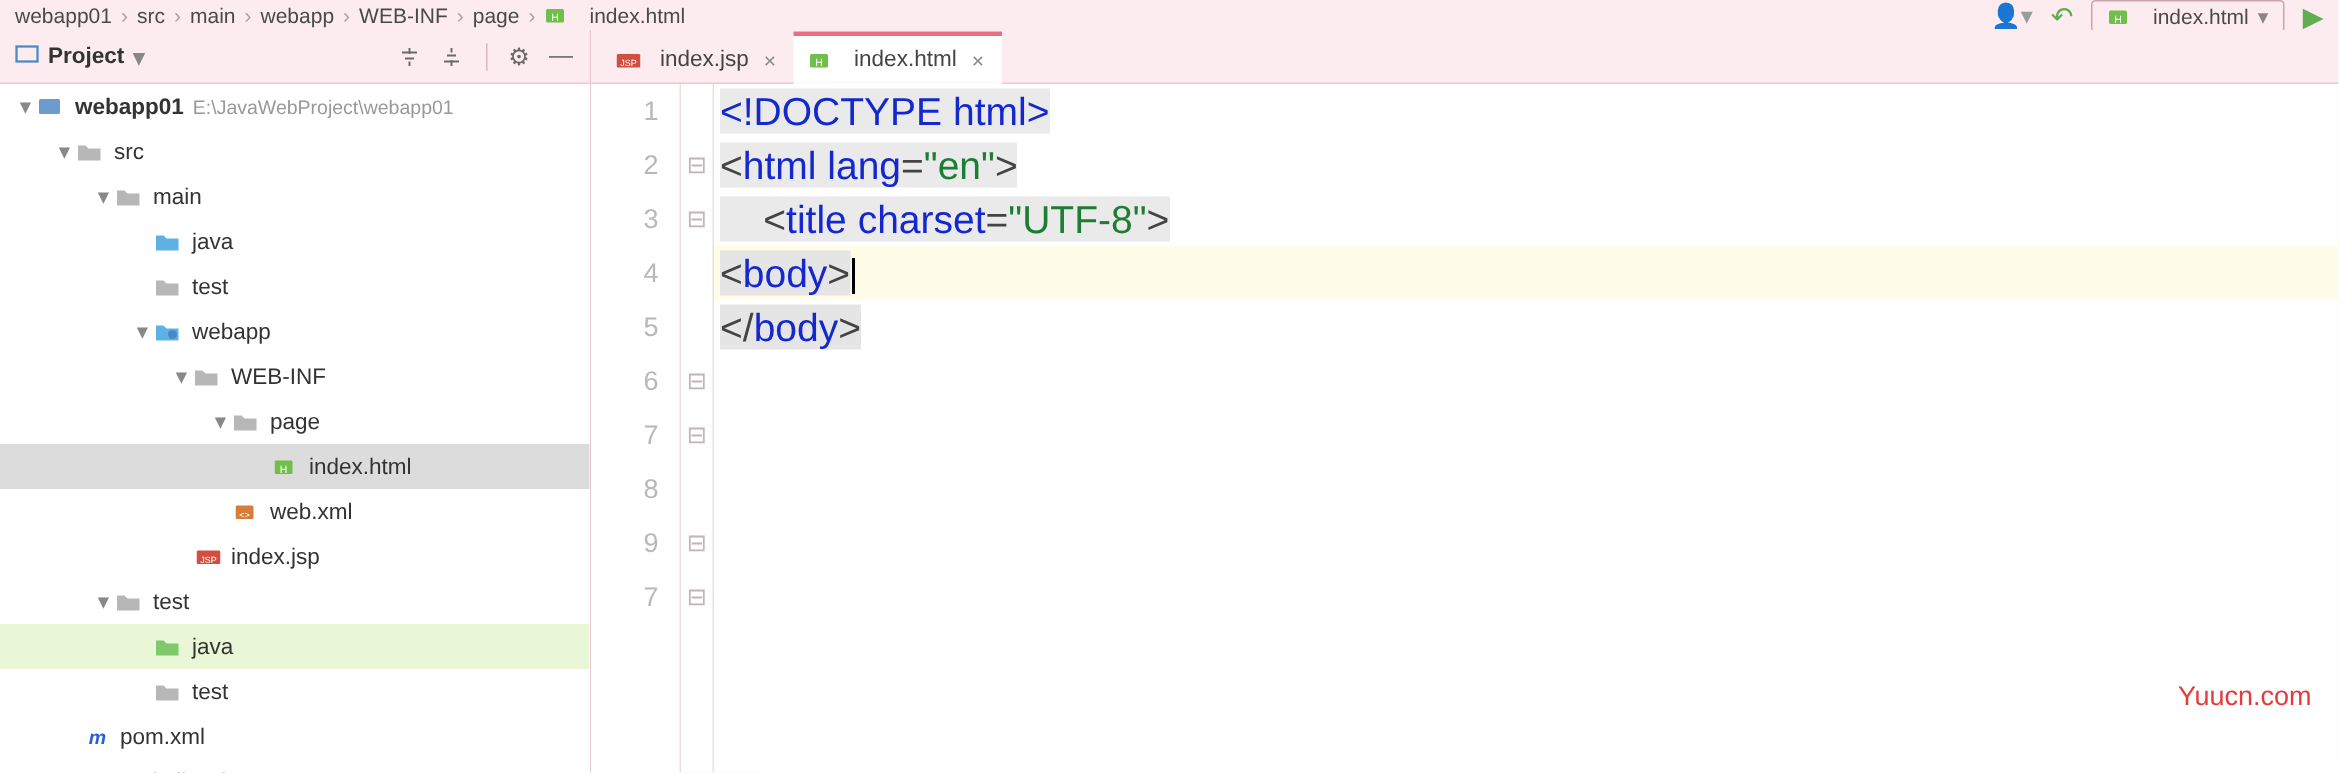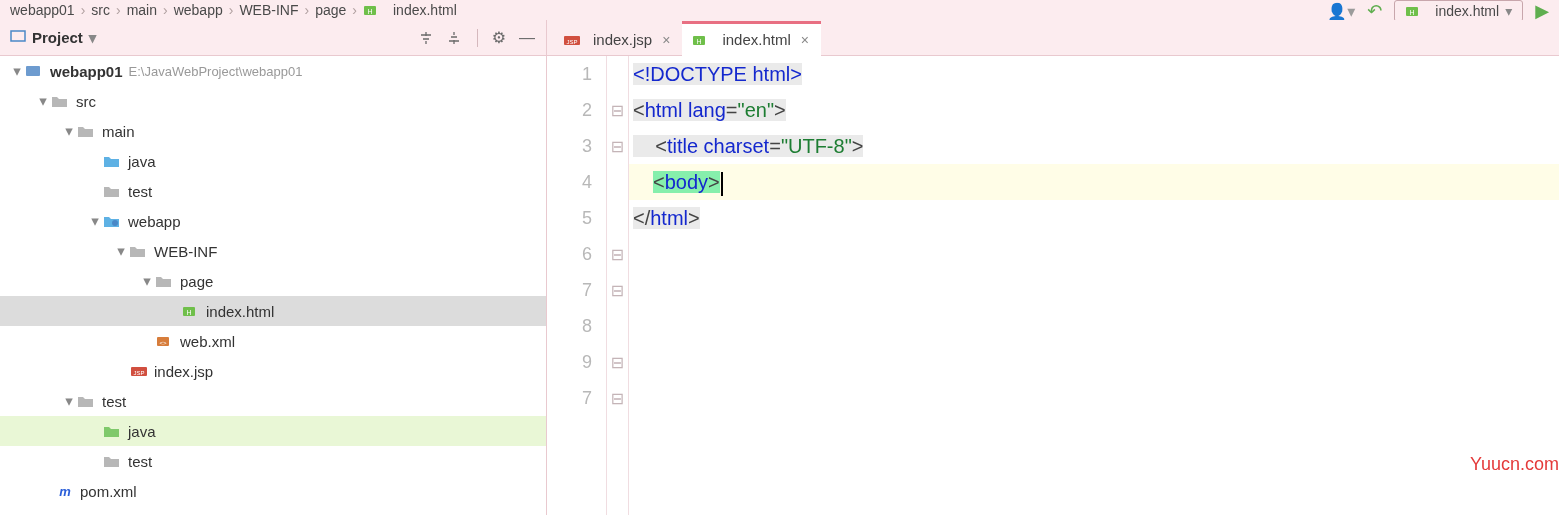--- a/index.html
+++ b/index.html
@@ -7,21 +7,21 @@
 
   .top-bar { height: 20px; display: flex; align-items: center; padding: 0 10px; background: #fcecef; position: relative; }
   .breadcrumb { display: flex; align-items: center; gap: 6px; font-size: 14px; color: #5a5a5a; }
   .breadcrumb .crumb { color: #4a4a4a; }
   .breadcrumb .sep { color: #b0a0a0; }
   .top-right { position: absolute; right: 10px; top: 0; display: flex; align-items: center; gap: 12px; }
   .top-right .file-chip { border: 1px solid #c8a6ac; border-radius: 3px; padding: 2px 10px; display: flex; align-items: center; gap: 6px; font-size: 14px; color: #4a4a4a; }
 
   .main { display: flex; height: 495px; }
 
-  .side-panel { width: 547px; display: flex; flex-direction: column; border-right: 1px solid #e9c9cf; }
+  .side-panel { width: 394px; display: flex; flex-direction: column; border-right: 1px solid #e9c9cf; }
   .panel-header { height: 36px; display: flex; align-items: center; justify-content: space-between; padding: 0 10px; background: #fcecef; border-bottom: 1px solid #e9c9cf; }
   .panel-title { display: flex; align-items: center; gap: 6px; font-weight: 600; font-size: 15px; color: #333; }
   .panel-actions { display: flex; align-items: center; gap: 14px; }
   .panel-actions .grp { display: flex; gap: 10px; border-left: 1px solid #d5b8bd; padding-left: 12px; }
   .panel-actions .grp:first-child { border-left: none; padding-left: 0; }
   .icon-btn { width: 18px; height: 18px; display:flex;align-items:center;justify-content:center; cursor: pointer; color:#6a6a6a; }
 
   .tree { flex: 1; overflow: auto; background: #fff; font-size: 15px; color: #333; }
   .tree-row { display: flex; align-items: center; height: 30px; padding-right: 8px; cursor: pointer; position: relative; }
   .tree-row.selected { background: #dcdcdc; }
@@ -42,33 +42,33 @@
   .tab { height: 34px; display:flex; align-items:center; gap:6px; padding: 0 12px 0 10px; font-size:15px; color:#444; border-top:3px solid transparent; position:relative; cursor:pointer;}
   .tab.active { background:#fff; border-top-color:#e86f82;}
   .tab.active:after{content:"";position:absolute;left:0;right:0;bottom:-1px;height:1px;background:#fff;}
   .tab .close { color:#888; font-size:14px; margin-left:4px;}
   .editor-body { flex:1; display:flex; background:#fff; font-family: "Consolas","Courier New",monospace;}
   .gutter { width: 60px; background:#fff; border-right:1px solid #f0dde1; text-align:right; padding-right:14px;}
   .gutter .ln { height:36px; line-height:36px; font-size:18px; color:#b8b8b8;}
   .fold-col { width:22px; border-right:1px solid #f0dde1; }
   .fold-col .fc { height:36px; display:flex; align-items:center; justify-content:center; color:#c4b4b7;}
   .code { flex:1; position:relative;}
-  .code-line { height:36px; line-height:36px; font-size:20px; padding-left:4px; white-space:pre;}
+  .code-line { height:36px; line-height:36px; font-size:26px; padding-left:4px; white-space:pre;}
   .code-line.current { background:#fffde7;}
   .t-tag{color:#1428ce;}
   .t-attr{color:#1428ce;}
   .t-val{color:#1d7d32;}
   .t-br{color:#444;}
   .t-txt{color:#222;}
-  .sel{background:#86efac;margin-left:20px;}
+  .sel{background:#e5e5e5;}
   .match{background:#eaeaea;}
   .cursor{display:inline-block;width:2px;height:24px;background:#000;vertical-align:middle;margin-left:1px;}
   .bulb{display:inline-block;width:16px;height:16px;vertical-align:middle;}
 
-  .watermark{position:absolute; right:0; bottom:40px; color:#e43a3a; font-size:18px; font-weight:500;}
+  .watermark{position:absolute; right:18px; bottom:40px; color:#e43a3a; font-size:18px; font-weight:500;}
 </style>
 </head>
 <body>
 
 <div class="top-bar">
   <div class="breadcrumb">
     <span class="crumb">webapp01</span>
       <span class="sep">›</span>
     <span class="crumb">src</span>
       <span class="sep">›</span>
@@ -326,18 +326,18 @@
         <div class="fc">⊟</div>
         <div class="fc"></div>
         <div class="fc">⊟</div>
         <div class="fc">⊟</div>
       </div>
       <div class="code">
         <div class="code-line"><span class="match"><span class="t-tag">&lt;!DOCTYPE </span><span class="t-attr">html</span><span class="t-tag">&gt;</span></span></div>
         <div class="code-line"><span class="match"><span class="t-br">&lt;</span><span class="t-tag">html </span><span class="t-attr">lang</span><span class="t-br">=</span><span class="t-val">"en"</span><span class="t-br">&gt;</span></span></div>
         <div class="code-line"><span class="match"><span class="t-br">    &lt;</span><span class="t-tag">title </span><span class="t-attr">charset</span><span class="t-br">=</span><span class="t-val">"UTF-8"</span><span class="t-br">&gt;</span></span></div>
         <div class="code-line current"><span class="sel"><span class="t-br">&lt;</span><span class="t-tag">body</span><span class="t-br">&gt;</span></span><span class="cursor"></span></div>
-        <div class="code-line"><span class="match"><span class="t-br">&lt;/</span><span class="t-tag">html</span><span class="t-br">&gt;</span></span></div>
+        <div class="code-line"><span class="sel"><span class="t-br">&lt;/</span><span class="t-tag">body</span><span class="t-br">&gt;</span></span></div>
       </div>
     </div>
     <div class="watermark">Yuucn.com</div>
   </div>
 </div>
 
 </body></html>

